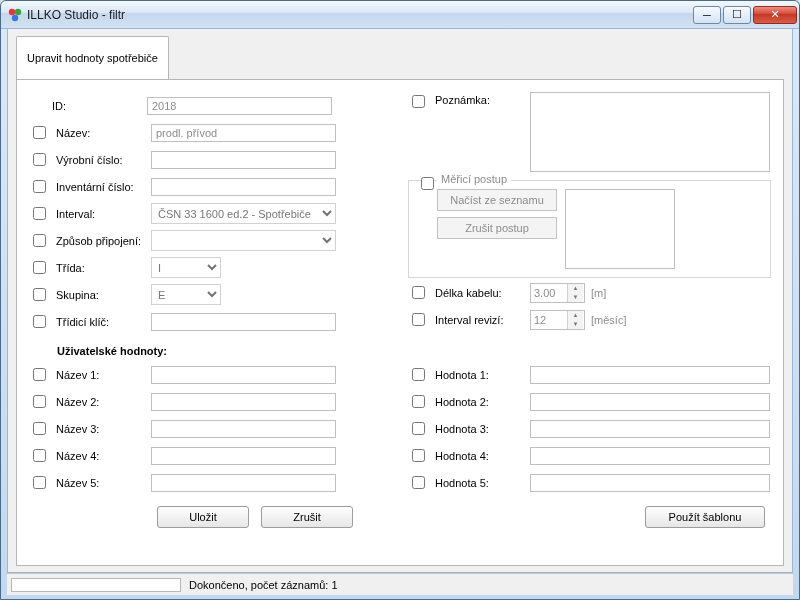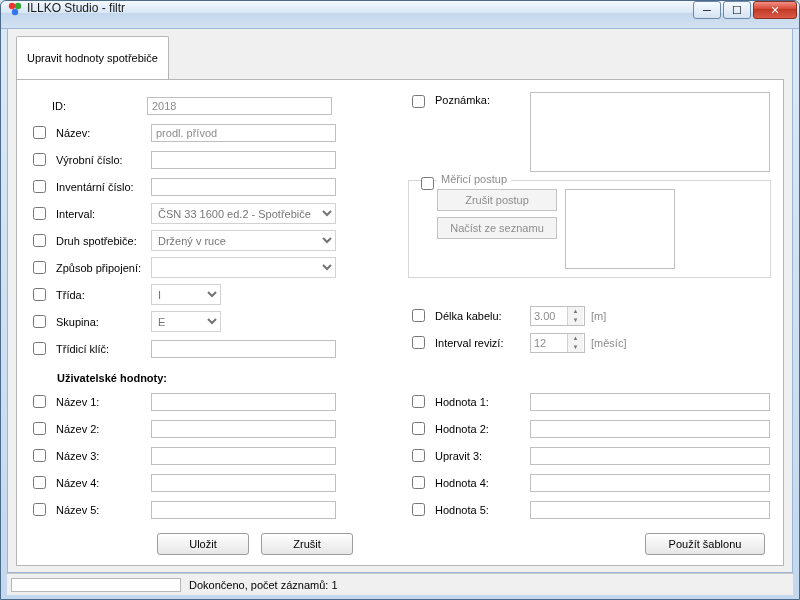--- a/index.html
+++ b/index.html
@@ -19,20 +19,21 @@
     border: 1px solid #4b6a8a;
     border-radius: 6px 6px 0 0;
     display: flex;
     flex-direction: column;
   }
   .titlebar {
     height: 28px;
     background: linear-gradient(to bottom, #f3f8fe 0%, #d8e6f5 45%, #c4d7ec 46%, #d2e2f3 100%);
     border-radius: 6px 6px 0 0;
     display: flex;
+    align-items: center;
     padding: 0 2px 0 6px;
     border-bottom: 1px solid #9db6d3;
   }
   .titlebar-icon {
     width: 16px; height: 16px;
     margin-right: 4px;
   }
   .titlebar-text {
     flex: 1;
     color: #1a1a1a;
@@ -256,27 +257,20 @@
           </div>
           <div class="row">
             <input type="checkbox" class="chk" style="">
             <span class="lbl">Interval:</span>
             <select class="field" disabled="">
               <option>ČSN 33 1600 ed.2 - Spotřebiče</option>
             </select>
           </div>
           <div class="row">
             <input type="checkbox" class="chk" style="">
-            <span class="lbl">Druh spotřebiče:</span>
-            <select class="field" disabled="">
-              <option>Držený v ruce</option>
-            </select>
-          </div>
-          <div class="row">
-            <input type="checkbox" class="chk" style="">
             <span class="lbl">Způsob připojení:</span>
             <select class="field" disabled="">
               <option></option>
             </select>
           </div>
           <div class="row">
             <input type="checkbox" class="chk" style="">
             <span class="lbl">Třída:</span>
             <select class="field short" disabled="">
               <option>I</option>
@@ -300,27 +294,27 @@
           <div class="row tall">
             <input type="checkbox" class="chk" style="margin-top: 3px;">
             <span class="lbl" style="margin-top:2px">Poznámka:</span>
             <textarea class="field disabled" disabled="" style=""></textarea>
           </div>
 
           <div class="group">
             <input type="checkbox" class="chk group-chk" style="">
             <span class="group-title">Měřicí postup</span>
             <div class="group-btns" style="margin-left:20px">
+              <button disabled="">Načíst ze seznamu</button>
               <button disabled="">Zrušit postup</button>
-              <button disabled="">Načíst ze seznamu</button>
             </div>
             <div class="group-preview"></div>
           </div>
 
-          <div class="row" style="margin-top:24px">
+          <div class="row" style="margin-top:1px">
             <input type="checkbox" class="chk" style="">
             <span class="lbl">Délka kabelu:</span>
             <span class="spin disabled">
               <input disabled="" value="3.00" style="">
               <span class="spinbtns">
                   <div>▲</div>
                   <div>▼</div>
                 </span>
             </span>
             <span class="unit disabled">[m]</span>
@@ -376,21 +370,21 @@
               <span class="lbl">Hodnota 1:</span>
               <input class="field" style="width: 240px;">
             </div>
           <div class="row">
               <input type="checkbox" class="chk" style="">
               <span class="lbl">Hodnota 2:</span>
               <input class="field" style="width: 240px;">
             </div>
           <div class="row">
               <input type="checkbox" class="chk" style="">
-              <span class="lbl">Upravit 3:</span>
+              <span class="lbl">Hodnota 3:</span>
               <input class="field" style="width: 240px;">
             </div>
           <div class="row">
               <input type="checkbox" class="chk" style="">
               <span class="lbl">Hodnota 4:</span>
               <input class="field" style="width: 240px;">
             </div>
           <div class="row">
               <input type="checkbox" class="chk" style="">
               <span class="lbl">Hodnota 5:</span>

